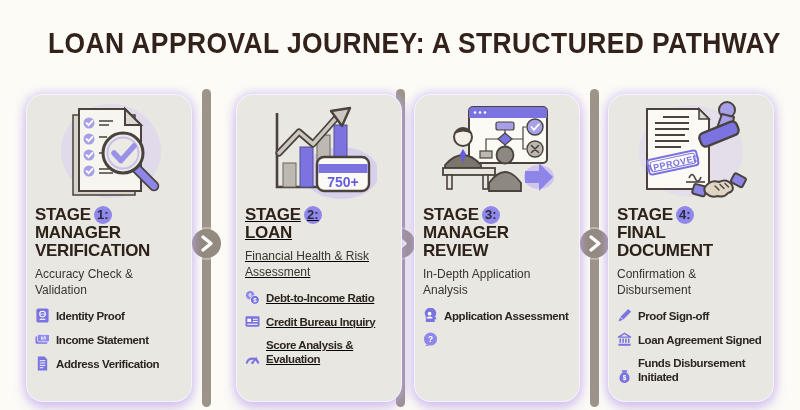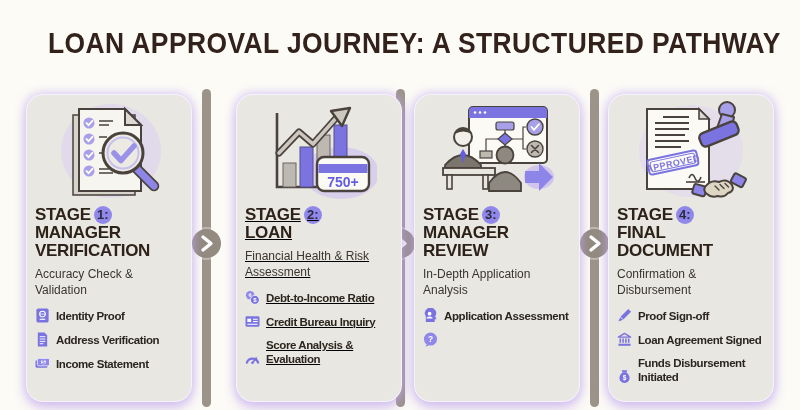--- a/index.html
+++ b/index.html
@@ -113,36 +113,36 @@
               <circle cx="8" cy="6.5" r="3" fill="none" stroke="#fff" stroke-width="1.1"></circle>
               <line x1="5" y1="6.5" x2="11" y2="6.5" stroke="#fff" stroke-width="0.8"></line>
               <line x1="5" y1="12" x2="11" y2="12" stroke="#fff" stroke-width="1.2"></line>
             </svg>
         </span>
         <span class="item-label">Identity Proof</span>
       </div>
       <div class="stage-item nowrap">
         <span class="li-icon">
           <svg viewBox="0 0 16 16">
-              <path d="M3 0.5 H10 L13 3.5 V15.5 H3 Z" fill="#7b73e0"></path>
-              <path d="M5 5 h6 M5 7.5 h6 M5 10 h6 M5 12.5 h4" stroke="#fff" stroke-width="1"></path>
-            </svg>
-        </span>
-        <span class="item-label">Address Verification</span>
-      </div>
-      <div class="stage-item nowrap">
-        <span class="li-icon">
-          <svg viewBox="0 0 16 16">
               <rect x="0.5" y="4.5" width="13" height="8" rx="1.5" fill="#7b73e0"></rect>
               <rect x="2.5" y="2.5" width="13" height="8" rx="1.5" fill="#8f88ea" stroke="#fff" stroke-width="0.8"></rect>
               <circle cx="9" cy="6.5" r="2.6" fill="#fff"></circle>
               <text x="9" y="8.6" font-size="5.5" font-weight="bold" fill="#7b73e0" text-anchor="middle">$</text>
             </svg>
         </span>
         <span class="item-label">Income Statement</span>
+      </div>
+      <div class="stage-item nowrap">
+        <span class="li-icon">
+          <svg viewBox="0 0 16 16">
+              <path d="M3 0.5 H10 L13 3.5 V15.5 H3 Z" fill="#7b73e0"></path>
+              <path d="M5 5 h6 M5 7.5 h6 M5 10 h6 M5 12.5 h4" stroke="#fff" stroke-width="1"></path>
+            </svg>
+        </span>
+        <span class="item-label">Address Verification</span>
       </div>
     </div>
   </div>
 
   <div class="stage-card card-2">
     <div class="illus">
       <svg width="116" height="100" viewBox="0 0 116 100">
         <ellipse cx="80" cy="72" rx="38" ry="26" fill="#cdbff2" opacity="0.6"></ellipse>
         <path d="M16 12 V86 H98" fill="none" stroke="#4a423c" stroke-width="2.6"></path>
         <rect x="22" y="62" width="13" height="24" fill="#bdb9b1" stroke="#6b655e" stroke-width="1"></rect>

